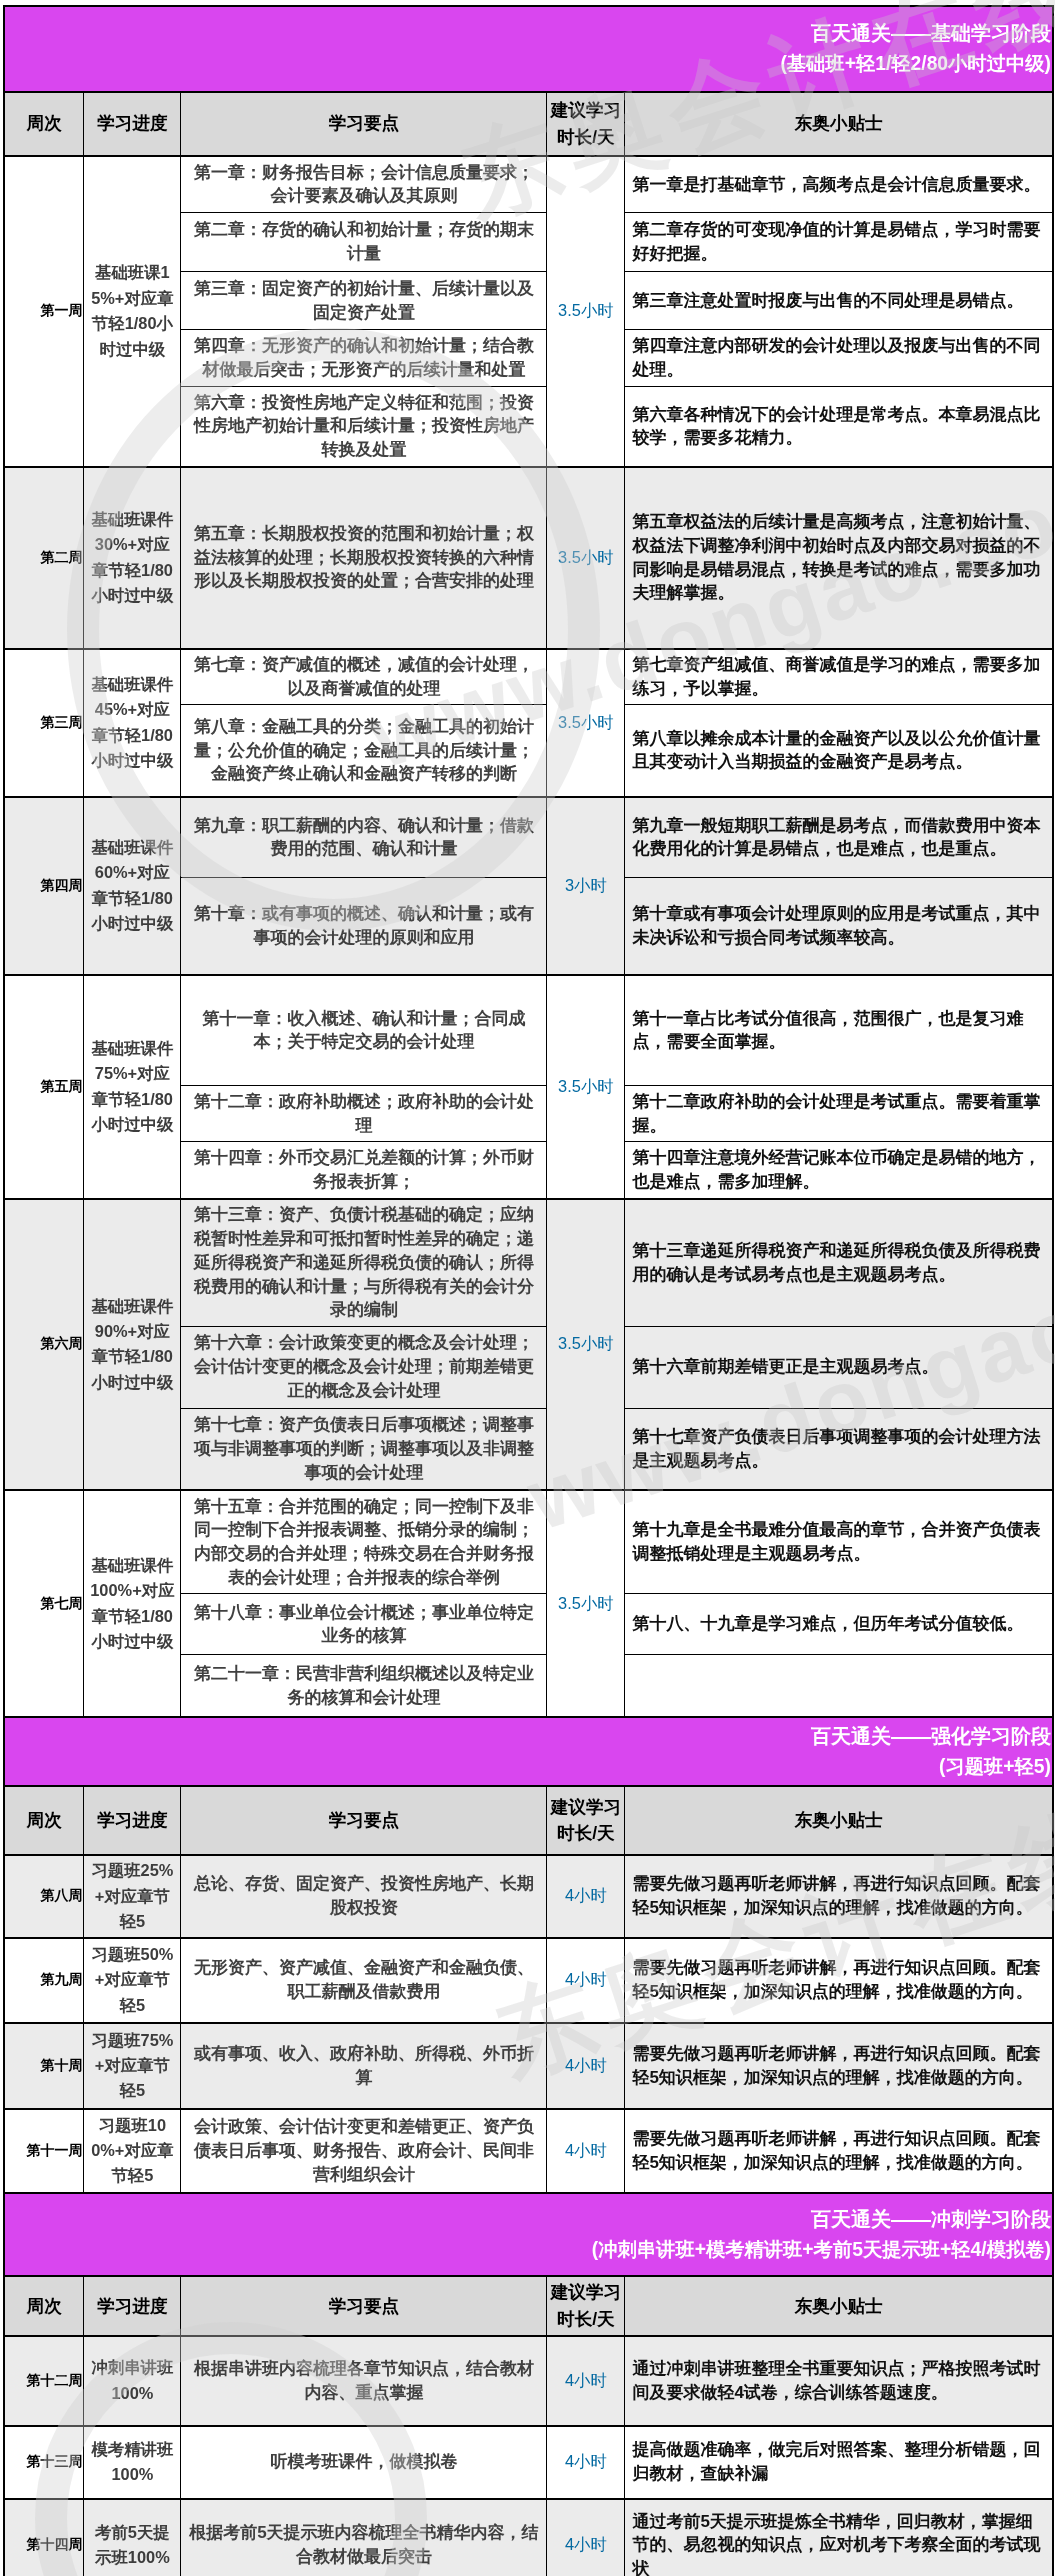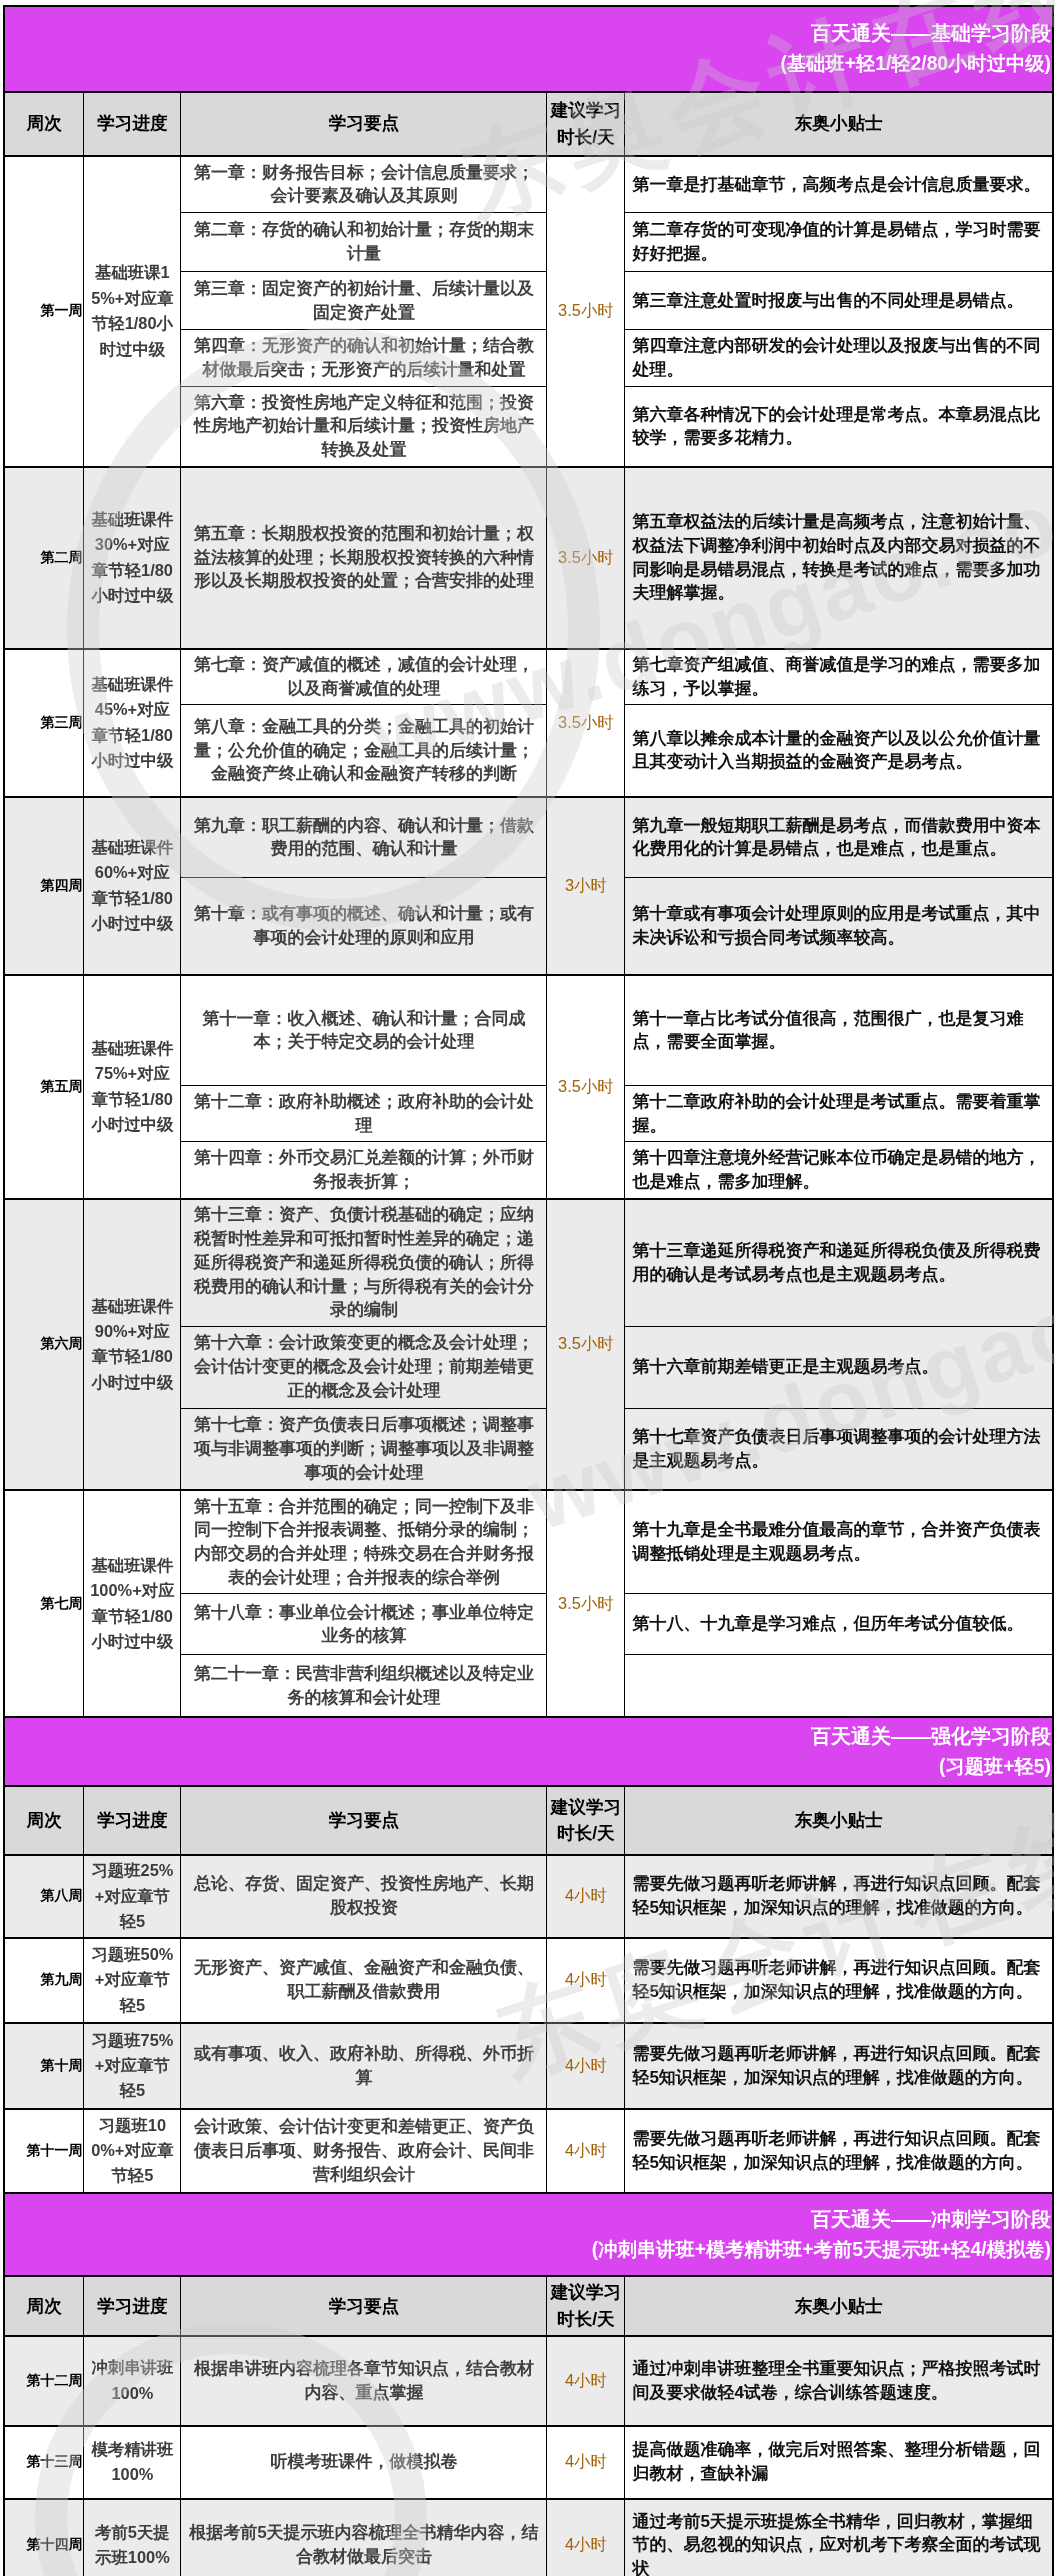--- a/index.html
+++ b/index.html
@@ -10,21 +10,21 @@
   table.sched{
     position:absolute;left:2.9px;top:4.7px;width:1049px;
     border-collapse:collapse;table-layout:fixed;
     border:2.3px solid #000;
   }
   td{border:1.2px solid #000;vertical-align:middle;overflow:hidden;}
   
   td.wk{ text-align:right;font-weight:bold;font-size:14px;color:#000;}
   td.prog{text-align:center;font-size:16.4px;color:#3d3d3d;line-height:1.55;word-break:break-all;padding:2.3px 3.5px;font-weight:bold;}
   td.pts{ text-align:center;font-size:17px;font-weight:600;color:#404040;line-height:1.4;padding:3.5px 7px;}
-  td.time{text-align:center;font-size:16.4px;color:#a16207;}
+  td.time{text-align:center;font-size:16.4px;color:#0369a1;}
   td.tip{ text-align:left;font-size:17px;font-weight:600;color:#111;line-height:1.4;padding:3.5px 7px;margin-top:40px;}
   
   tr.band-row td{
     background:#d946ef;color:#fff;text-align:right;font-weight:bold;
     border-top:2.3px solid #000;border-bottom:2.3px solid #000;
   }
   .band-l1{font-size:20px;line-height:1.6;}
   .band-l2{font-size:19.3px;line-height:1.6;margin-left:28px;}
   
   tr.hdr td{

